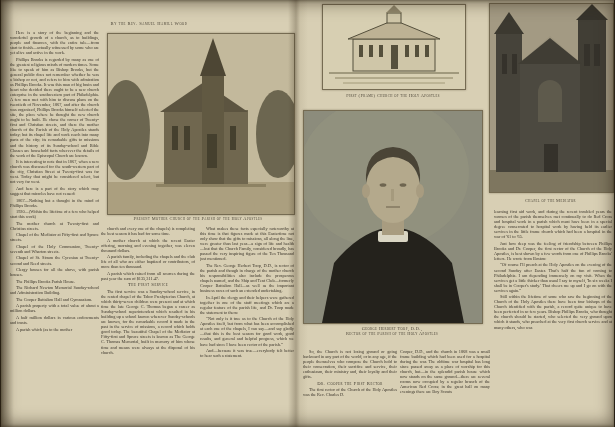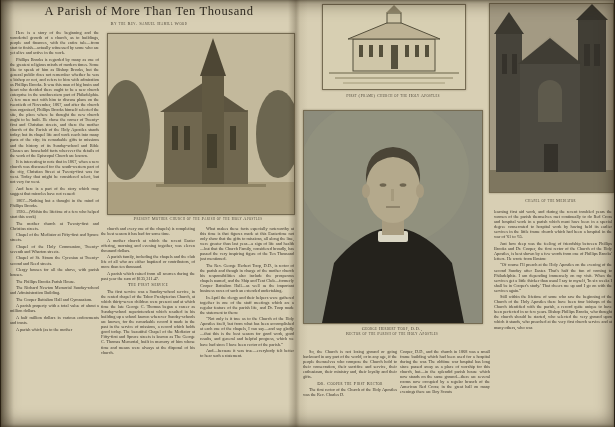--- a/index.html
+++ b/index.html
@@ -25,21 +25,20 @@
   .photo{position:absolute;border:1px solid #756b52;background:#c3b99c;
     box-shadow:0 0 2px rgba(60,48,28,.4);}
   .photo svg{display:block;}
 </style>
 </head>
 <body>
 
 <div id="screenshot">
   <div class="paper"></div>
 
-  <div class="title">A Parish of More Than Ten Thousand</div>
   <div class="byline">By the Rev. Samuel Hamill Wood</div>
 
   <div class="col" style="left:10px;top:30px;width:89px;height:394px">
     <p>Here is a story of the beginning and the wonderful growth of a church, as to buildings, people and finances, with the entire tale—from start to finish—actually witnessed by some who are yet alive and active in the work.</p>
     <p>Phillips Brooks is regarded by many as one of the greatest religious minds of modern times. Some like to speak of him as Bishop Brooks, but the general public does not remember whether he was a bishop or not, and refers to him with admiration as Phillips Brooks. It was this man of big brain and heart who decided there ought to be a new church enterprise in the southwestern part of Philadelphia. A few men met with him to discuss plans on the twentieth of November, 1867, and after the church was organized, Phillips Brooks himself selected the site, the place where he thought the new church ought to be built. He chose the corner of Twenty-first and Christian streets, and there the mother church of the Parish of the Holy Apostles stands today; but its chapel life and work reach into many parts of the city; its remarkable gifts to missions and the history of its Sunday-school and Bible Classes are household facts wherever the details of the work of the Episcopal Church are known.</p>
     <p>It is interesting to note that in 1867, when a new church was discussed for the south-western part of the city, Christian Street at Twenty-first was far west. Today that might be considered select, but not very far west.</p>
     <p>And here is a part of the story which may suggest that miracles have not ceased:</p>
     <p>1867—Nothing but a thought in the mind of Phillips Brooks.</p>
     <p>1920—(Within the lifetime of a few who helped start this work)</p>
     <p>The mother church at Twenty-first and Christian streets.</p>

